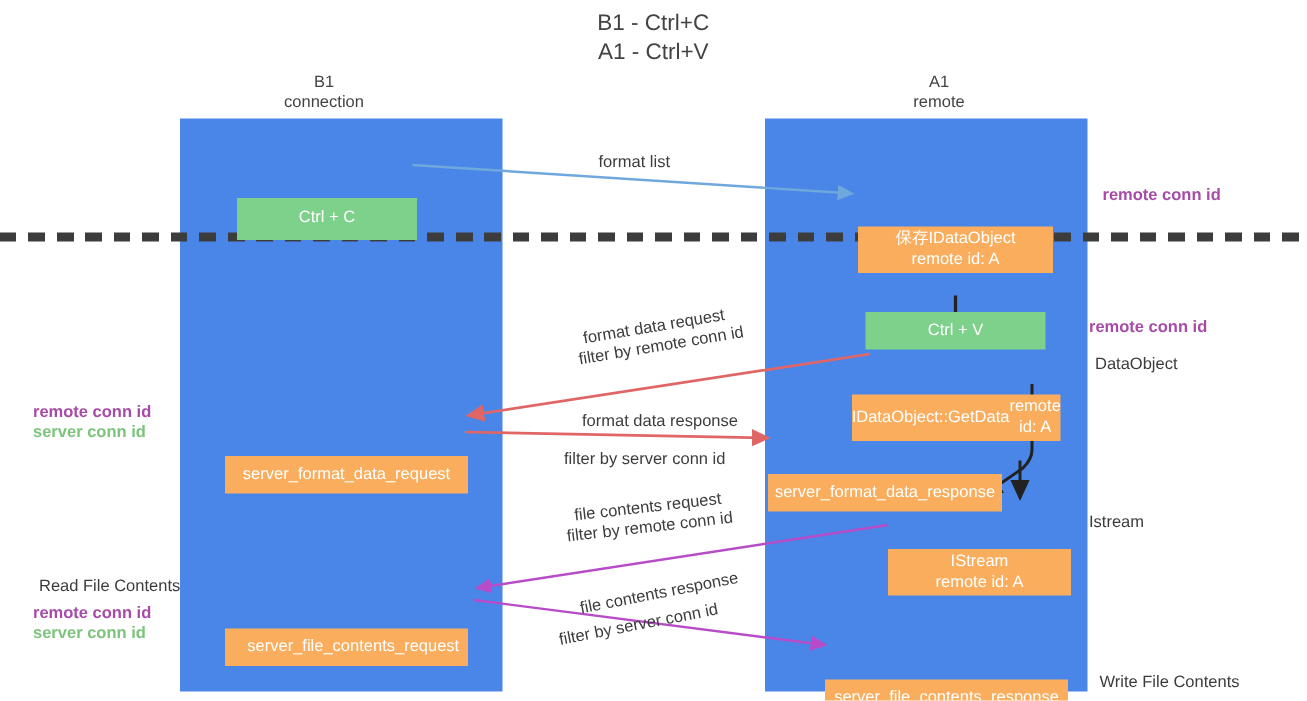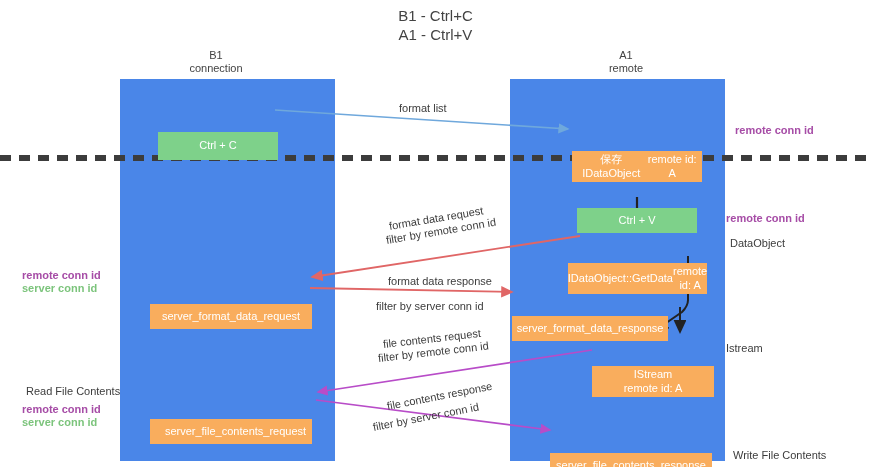--- a/index.html
+++ b/index.html
@@ -110,21 +110,21 @@
 
     <line x1="316" y1="400" x2="550" y2="430" stroke="#b84cc8" stroke-width="1.6" marker-end="url(#ar-mag)"></line>
   </svg>
 
   <div class="dashsep"></div>
 
   <div class="box green" style="left:158px;top:96px;width:120px;height:28px;">
     <span>Ctrl + C</span>
   </div>
 
-  <div class="box orange" style="left:572px;top:115px;width:130px;height:31px;flex-direction:row;">
+  <div class="box orange" style="left:572px;top:115px;width:130px;height:31px;flex-direction:column;">
     <span class="two">保存IDataObject</span>
     <span class="two">remote id: A</span>
   </div>
 
   <div class="box green" style="left:577px;top:172px;width:120px;height:25px;">
     <span>Ctrl + V</span>
   </div>
 
   <div class="box orange" style="left:568px;top:227px;width:139px;height:31px;flex-direction:row;">
     <span class="two">IDataObject::GetData</span>

